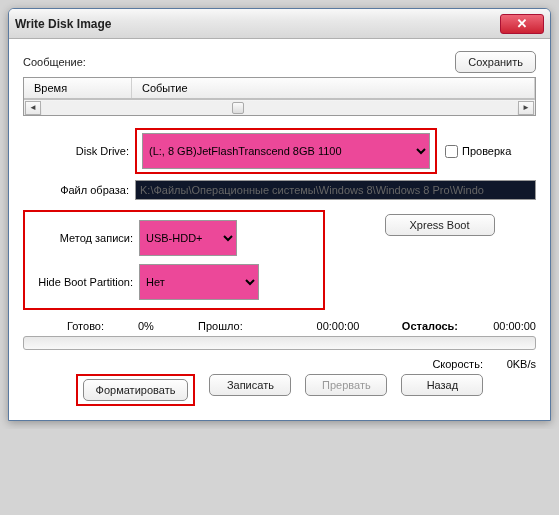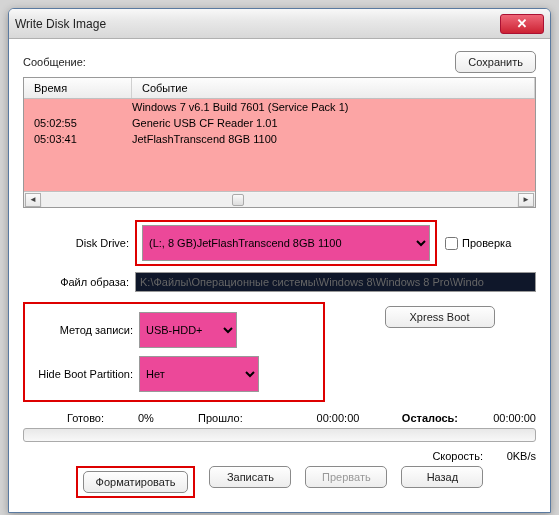--- a/index.html
+++ b/index.html
@@ -1,31 +1,31 @@
 <!DOCTYPE html>
 <html><head>
 <meta charset="utf-8">
 <style>
 * { box-sizing: border-box; margin: 0; padding: 0; }
 body { font-family: "Segoe UI", Tahoma, Arial, sans-serif; font-size: 11px; background: #d4d4d4; padding: 8px; }
 
 .window { width: 543px; background: #fff; border: 1px solid #5a7aa0; border-radius: 6px 6px 0 0; box-shadow: 0 2px 8px rgba(0,0,0,0.3); overflow: hidden; }
 .titlebar { height: 30px; background: linear-gradient(#f8f8f8,#e8e8e8 40%,#d8d8d8); display: flex; align-items: center; padding: 0 6px; border-bottom: 1px solid #b0b0b0; }
-.titlebar .title { flex: 1; font-size: 12px; color: #222; }
+.titlebar .title { flex: 1; font-size: 12px; color: #222; font-weight: bold; }
 .close-btn { width: 44px; height: 20px; background: linear-gradient(#e67,#c23); border: 1px solid #a13; border-radius: 3px; color:#fff; display:flex;align-items:center;justify-content:center; font-weight:bold; font-size: 13px; cursor: pointer; font-family: Arial; }
 
 .content { padding: 12px 14px 14px 14px; }
 
 .msg-row { display:flex; align-items: center; margin-bottom: 4px; }
 .msg-label { flex:1; font-size: 11px; color:#222; }
 .save-btn { min-width: 80px; }
 
 .btn { height: 22px; padding: 0 12px; background: linear-gradient(#fefefe,#ededed); border: 1px solid #8a8a8a; border-radius: 5px; font-size: 11px; color:#222; cursor: pointer; display:inline-flex;align-items:center;justify-content:center; }
 
-.logbox { border:1px solid #999; background:#fca5a5; }
+.logbox { border:1px solid #999; background:#fde047; }
 .log-head { display:flex; background: linear-gradient(#fdfdfd,#ececec); border-bottom:1px solid #c0c0c0; }
 .log-head .col { padding:4px 10px; border-right:1px solid #d0d0d0; font-size:11px; }
 .log-body { height: 92px; overflow:auto; }
 .log-row { display:flex; padding: 2px 0; }
 .log-row .c1 { width: 108px; padding-left:10px; }
 .log-row .c2 { flex:1; }
 .log-scroll { height: 16px; background: linear-gradient(#f4f4f4,#e6e6e6); border-top:1px solid #c0c0c0; display:flex; align-items:center; }
 .log-scroll .arrow { width:16px; height:14px; display:flex;align-items:center;justify-content:center; border:1px solid #b0b0b0; background:linear-gradient(#fafafa,#e8e8e8); margin:0 1px; font-size:8px; color:#444; }
 .log-scroll .track { flex:1; height:14px; background:#f0f0f0; position:relative; }
 .log-scroll .thumb { position:absolute; left:40%; width:12px; height:12px; top:1px; background:linear-gradient(#fafafa,#ddd); border:1px solid #aaa; border-radius:2px;}
@@ -69,34 +69,20 @@
 
     <div class="msg-row">
       <span class="msg-label">Сообщение:</span>
       <button class="btn save-btn">Сохранить</button>
     </div>
 
     <div class="logbox">
       <div class="log-head">
         <div class="col" style="width:108px">Время</div>
         <div class="col" style="flex:1">Событие</div>
-      </div>
-      <div class="log-body">
-        <div class="log-row">
-          <div class="c1"></div>
-          <div class="c2">Windows 7 v6.1 Build 7601 (Service Pack 1)</div>
-        </div>
-        <div class="log-row">
-          <div class="c1">05:02:55</div>
-          <div class="c2">Generic USB CF Reader   1.01</div>
-        </div>
-        <div class="log-row">
-          <div class="c1">05:03:41</div>
-          <div class="c2">JetFlashTranscend 8GB   1100</div>
-        </div>
       </div>
       <div class="log-scroll">
         <div class="arrow">◄</div>
         <div class="track">
             <div class="thumb"></div>
           </div>
         <div class="arrow">►</div>
       </div>
     </div>
 

